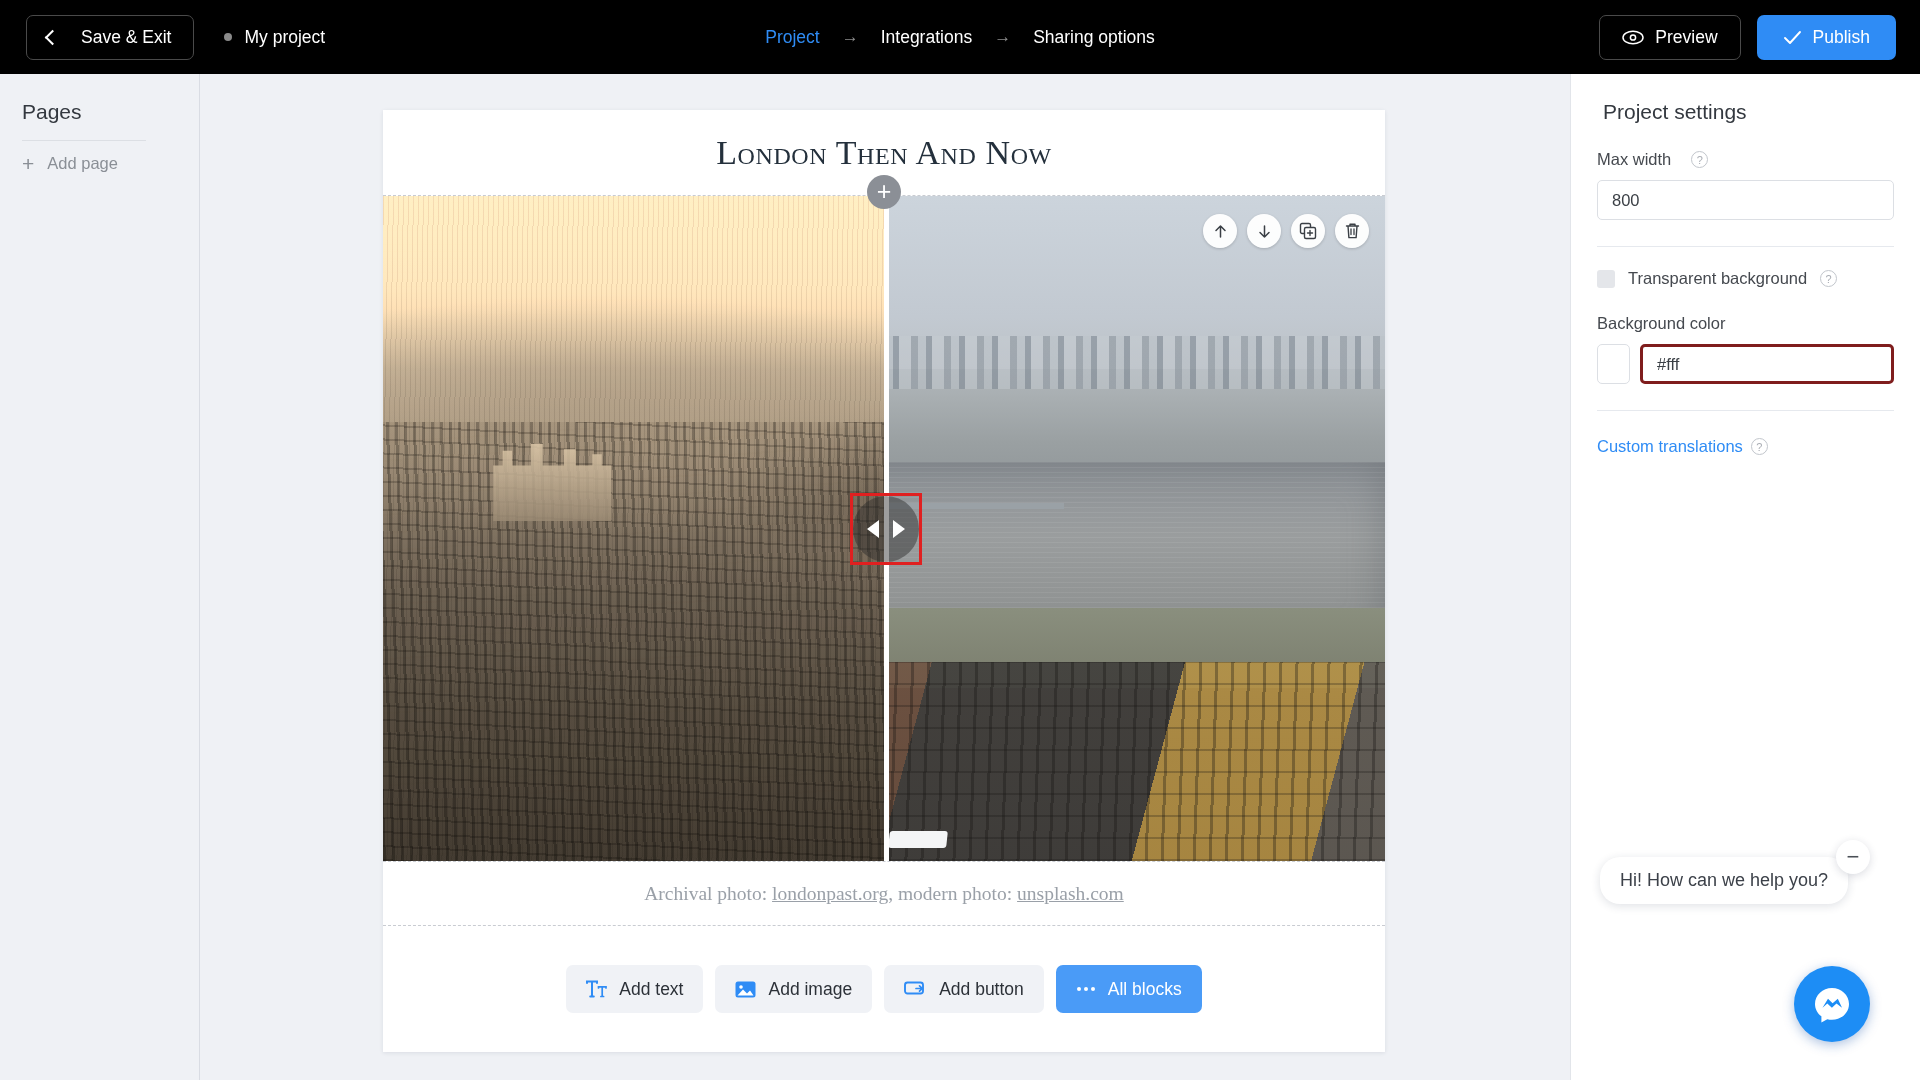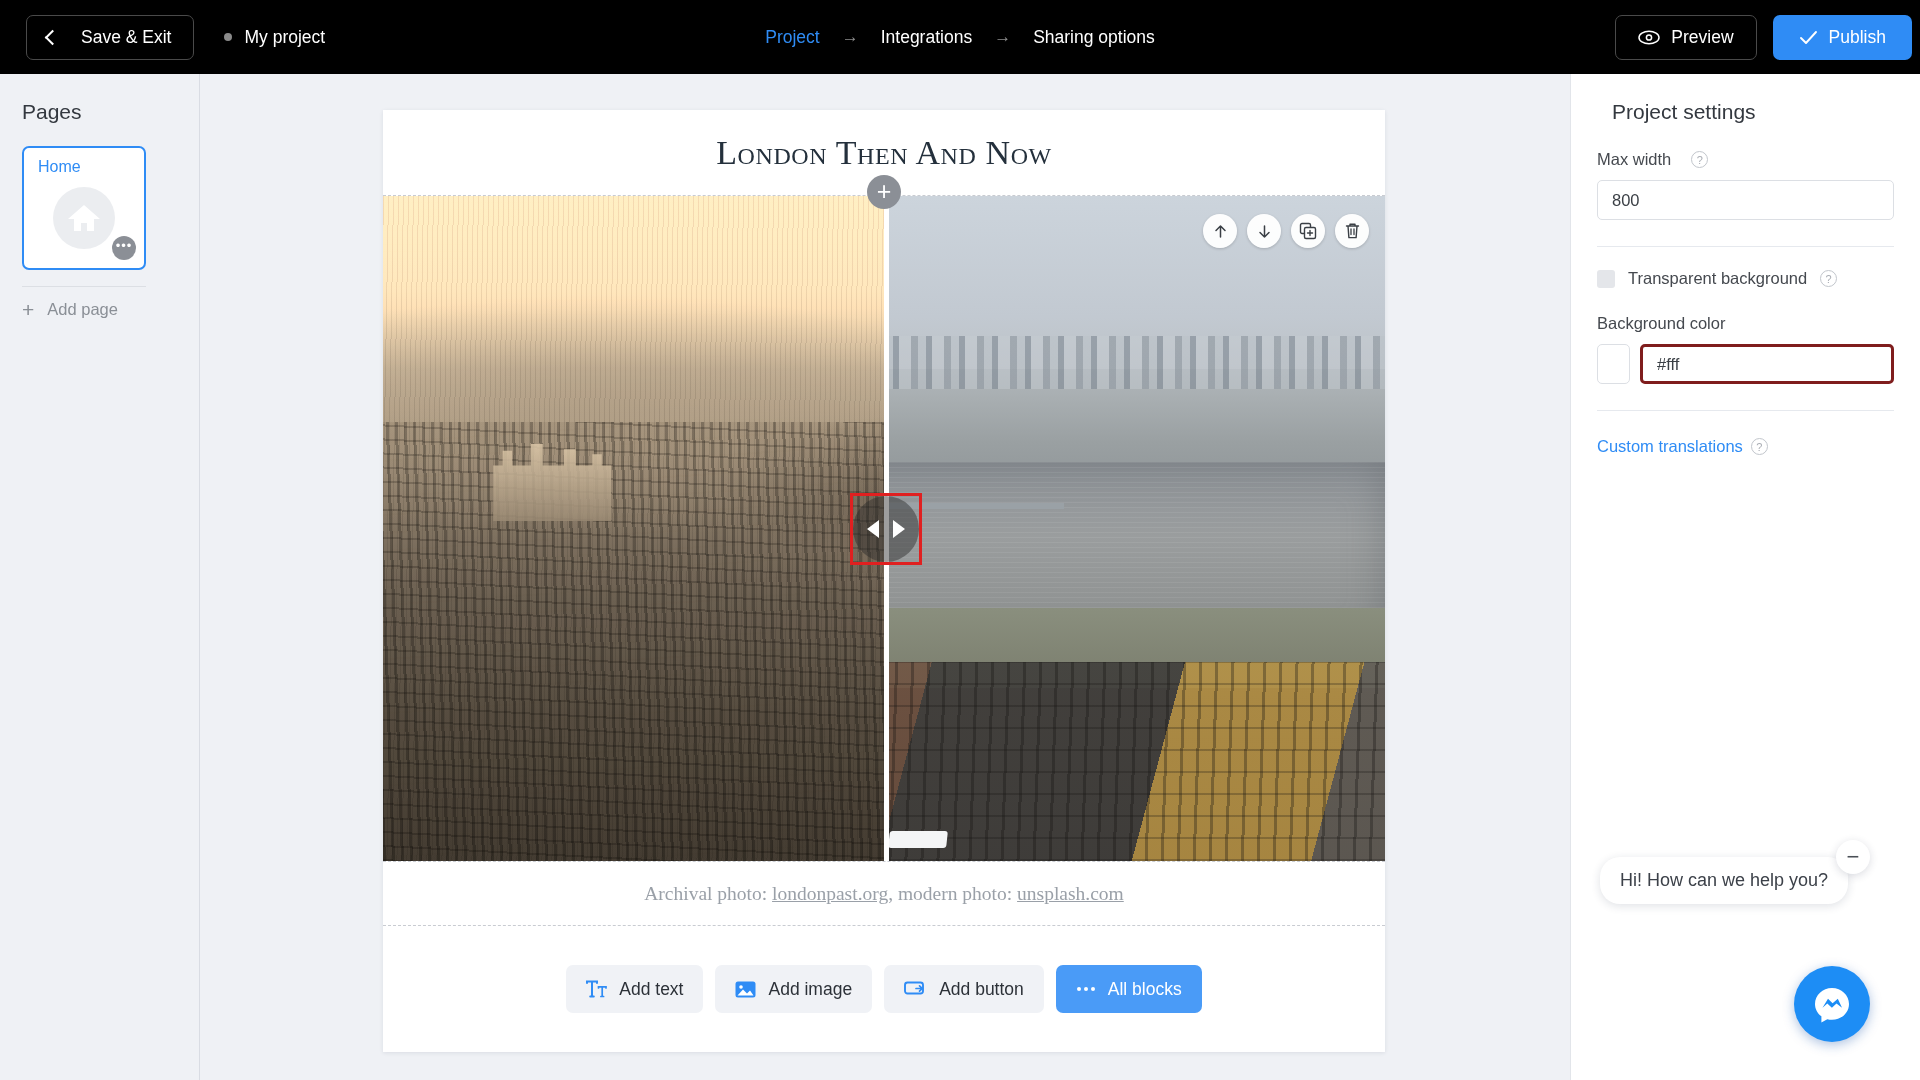--- a/index.html
+++ b/index.html
@@ -27,21 +27,21 @@
   .project-chip { margin-left: 30px; display: flex; align-items: center; gap: 12px;
     color: #fff; font-size: 17.5px; }
   .dot { width: 8px; height: 8px; border-radius: 50%; background: #8a8a8a; display: inline-block; }
 
   .steps { position: absolute; left: 50%; transform: translateX(-50%);
     display: flex; align-items: center; gap: 22px; }
   .step { font-size: 17.5px; color: #fff; cursor: pointer; white-space: nowrap; }
   .step.active { color: #2f8cf5; }
   .arrow-r { color: #8d8d8d; font-size: 17px; }
 
-  .top-right { position: absolute; right: 8px; display: flex; align-items: center; gap: 16px; margin-left: 16px; }
+  .top-right { position: absolute; right: 24px; display: flex; align-items: center; gap: 16px; margin-left: 16px; }
   .btn-preview {
     height: 45px; padding: 0 22px; border: 1px solid #4a4a4a; border-radius: 7px;
     display: flex; align-items: center; gap: 11px; color: #fff; font-size: 17.5px;
     background: transparent; cursor: pointer;
   }
   .btn-publish {
     height: 45px; padding: 0 26px; border: none; border-radius: 7px;
     display: flex; align-items: center; gap: 11px; color: #fff; font-size: 17.5px;
     background: #2f8cf5; cursor: pointer;
   }
@@ -202,21 +202,21 @@
   .caption-text a { color: #9aa0a8; text-decoration: underline; cursor: pointer; }
 
   .add-row { height: 126px; display: flex; align-items: center; justify-content: center; gap: 12px; }
   .add-btn { height: 48px; padding: 0 20px; border-radius: 7px; background: #f0f2f6;
     display: flex; align-items: center; gap: 12px; font-size: 17.5px; color: #2c3138; cursor: pointer; border:none; }
   .add-btn.primary { background: #4a9bf7; color: #fff; }
 
   
   .rightpanel { position: absolute; right: 0; top: 74px; width: 350px; height: 1006px;
     background: #fff; border-left: 1px solid #e2e5ea; }
-  .rp-title { margin: 26px 0 0 41px; font-size: 21px; color: #33383f; }
+  .rp-title { margin: 26px 0 0 32px; font-size: 21px; color: #33383f; }
   .rp-section { padding: 0 26px; }
   .rp-label { margin-top: 26px; display: flex; align-items: center; gap: 20px;
     font-size: 16.5px; color: #45494f; }
   .q-mark { width: 17px; height: 17px; border-radius: 50%; border: 1px solid #c2c6cc;
     color: #a9adb4; font-size: 11px; display: inline-flex; align-items: center; justify-content: center; cursor: pointer; }
   .rp-input { margin-top: 11px; width: 100%; height: 40px; border: 1px solid #dcdfe4; border-radius: 5px;
     padding: 0 14px; font-size: 16.5px; color: #3a3f45; font-family: "Liberation Sans", sans-serif; background:#fff; }
   .rp-divider { margin: 26px 0 0 0; height: 1px; background: #e6e9ee; }
   .chk-row { margin-top: 22px; display: flex; align-items: center; gap: 13px; font-size: 16.5px; color: #45494f; }
   .chk-box { width: 18px; height: 18px; background: #e4e6ea; border-radius: 3px; cursor: pointer; }
@@ -273,29 +273,20 @@
           <path d="M2 8 L7 13 L17 2" fill="none" stroke="#fff" stroke-width="1.9" stroke-linecap="round" stroke-linejoin="round"></path>
         </svg>
         <span>Publish</span>
       </div>
     </div>
   </div>
 
   <div class="sidebar">
     <div class="pages-title">Pages</div>
 
-    <div class="page-card">
-      <div class="page-card-label">Home</div>
-      <div class="home-circle">
-        <svg width="36" height="32" viewBox="0 0 36 32">
-          <path d="M18 3 L34 17 L28 17 L28 29 L21 29 L21 21 L15 21 L15 29 L8 29 L8 17 L2 17 Z" fill="#fff"></path>
-        </svg>
-      </div>
-      <div class="page-more">•••</div>
-    </div>
 
     <div class="sep-line"></div>
 
     <div class="add-page">
       <span class="plus-ico">+</span>
       <span>Add page</span>
     </div>
   </div>
 
   <div class="help-stack">

